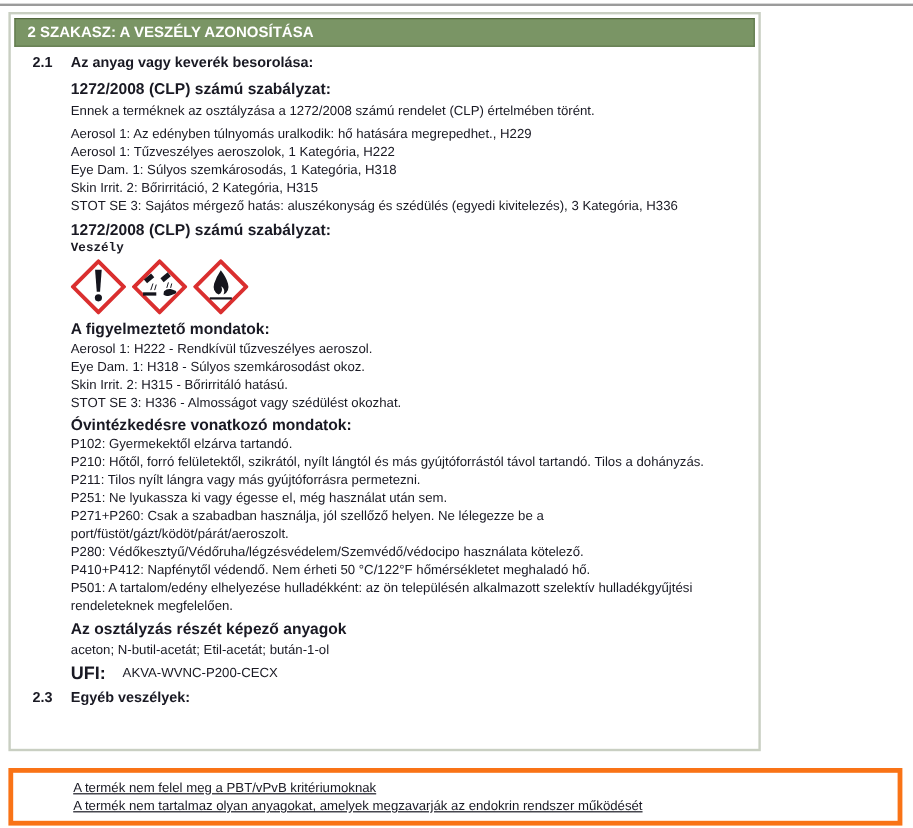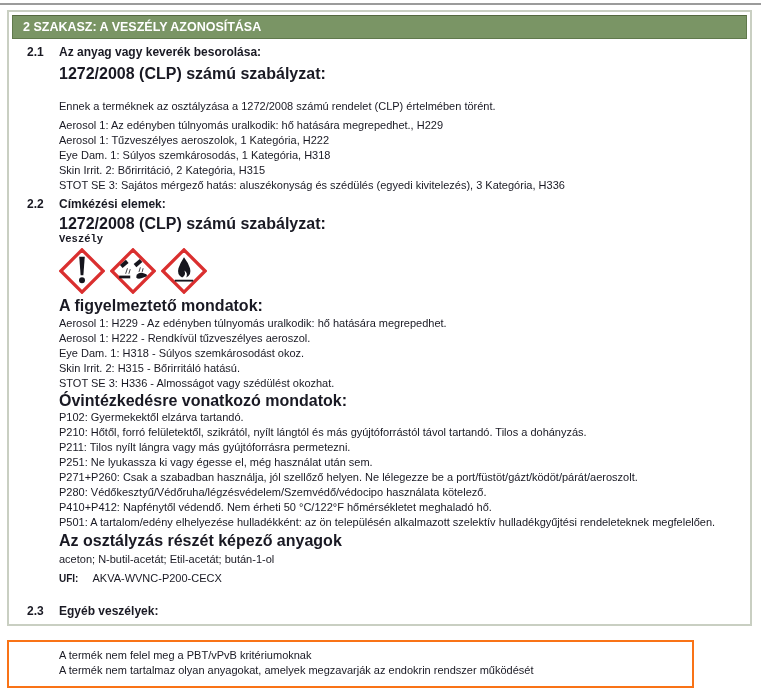--- a/index.html
+++ b/index.html
@@ -8,50 +8,51 @@
     font-family:"Liberation Sans", sans-serif;
     color:#191923;
     position:relative;
     font-size:11px;
   }
   .top-line {
     position:absolute; top:3px; left:0; width:761px; height:2px;
     background:#9b9b9b;
   }
   .main-box {
-    position:absolute; top:10px; left:7px; width:745px; height:616px;
+    position:absolute; top:10px; left:7px; width:627px; height:616px;
     border:2px solid #c9cfc2; background:#fff; overflow:hidden;
   }
   .section-header {
     margin:3px; height:24px;
     background:#7a9565; border:1px solid #60794c;
     border-top-color:#54683f;
     color:#ffffff; font-weight:bold; font-size:12.5px;
     line-height:22px; padding-left:10px;
   }
   .content { padding:0 14px 0 18px; }
   .row { display:flex; }
   .num { width:32px; flex:0 0 32px; font-weight:bold; font-size:12px; line-height:15px; }
   .sec-title { font-weight:bold; font-size:12px; line-height:15px; }
   .indent { margin-left:32px; }
-  .h-bold { font-weight:bold; font-size:16px; line-height:15px; }
+  .h-bold { font-weight:bold; font-size:13px; line-height:15px; }
   .line { line-height:15px; font-size:11px; }
   .list div { line-height:15px; font-size:11px; } .mt6 { margin-top:6px; }
-  .mt5 { margin-top:18px; } .mt4 { margin-top:4px; } .mt3 { margin-top:3px; }
+  .mt5 { margin-top:5px; } .mt4 { margin-top:4px; } .mt3 { margin-top:3px; }
   .mt2 { margin-top:2px; }
   .signal { font-weight:bold; font-size:10.5px; line-height:12px; margin-top:2px;font-family:Liberation Mono, monospace; }
   .picto-row { display:flex; gap:5px; margin-top:3px; height:46px; }
   .picto-row svg { width:46px; height:46px; display:block; }
   .ufi-row { display:flex; margin-top:4px; line-height:15px; }
-  .ufi-label { font-weight:bold; font-size:10px; }
+  .ufi-label { font-weight:bold; font-size:15px; }
   .ufi-value { margin-left:14px; font-size:11px; }
   .footer-box {
-    position:absolute; top:640px; left:7px; width:687px; height:48px;
-    border:2px solid #f97316; background:#fff;
+    position:absolute; top:640px; left:7px; width:745px; height:48px;
+    border:4px solid #f97316; background:#fff;
     padding:6px 10px 0 50px;
+    text-decoration:underline;
   }
   .footer-box div { line-height:15px; font-size:11px; }
 </style>
 </head>
 <body>
 
 <div class="top-line"></div>
 
 <div class="main-box">
   <div class="section-header">2 SZAKASZ: A VESZÉLY AZONOSÍTÁSA</div>
@@ -65,24 +66,20 @@
     <div class="indent h-bold mt6">1272/2008 (CLP) számú szabályzat:</div>
     <div class="indent line mt5">Ennek a terméknek az osztályzása a 1272/2008 számú rendelet (CLP) értelmében törént.</div>
     <div class="indent list mt4">
       <div>Aerosol 1: Az edényben túlnyomás uralkodik: hő hatására megrepedhet., H229</div>
       <div>Aerosol 1: Tűzveszélyes aeroszolok, 1 Kategória, H222</div>
       <div>Eye Dam. 1: Súlyos szemkárosodás, 1 Kategória, H318</div>
       <div>Skin Irrit. 2: Bőrirritáció, 2 Kategória, H315</div>
       <div>STOT SE 3: Sajátos mérgező hatás: aluszékonyság és szédülés (egyedi kivitelezés), 3 Kategória, H336</div>
     </div>
 
-    <div class="row mt4">
-      <div class="num">2.2</div>
-      <div class="sec-title">Címkézési elemek:</div>
-    </div>
     <div class="indent h-bold mt4">1272/2008 (CLP) számú szabályzat:</div>
     <div class="indent signal">Veszély</div>
 
     <div class="indent picto-row">
       <svg viewBox="0 0 100 100">
         <polygon points="50,4 96,50 50,96 4,50" fill="#ffffff" stroke="#da2f2f" stroke-width="7"></polygon>
         <path d="M44 19 L56 19 L53 59 L47 59 Z" fill="#15151d"></path>
         <circle cx="50" cy="70" r="6.5" fill="#15151d"></circle>
       </svg>
       <svg viewBox="0 0 100 100">
@@ -102,21 +99,20 @@
       </svg>
       <svg viewBox="0 0 100 100">
         <polygon points="50,4 96,50 50,96 4,50" fill="#ffffff" stroke="#da2f2f" stroke-width="7"></polygon>
         <path d="M50 20 Q60 33 63 44 Q67 58 55 64 Q59 55 51 49 Q55 60 46 64 Q34 58 38 44 Q42 32 50 20 Z" fill="#15151d"></path>
         <rect x="30" y="69" width="40" height="4" fill="#15151d"></rect>
       </svg>
     </div>
 
     <div class="indent h-bold mt4">A figyelmeztető mondatok:</div>
     <div class="indent list mt3">
-      <div>Aerosol 1: H229 - Az edényben túlnyomás uralkodik: hő hatására megrepedhet.</div>
       <div>Aerosol 1: H222 - Rendkívül tűzveszélyes aeroszol.</div>
       <div>Eye Dam. 1: H318 - Súlyos szemkárosodást okoz.</div>
       <div>Skin Irrit. 2: H315 - Bőrirritáló hatású.</div>
       <div>STOT SE 3: H336 - Almosságot vagy szédülést okozhat.</div>
     </div>
 
     <div class="indent h-bold mt2">Óvintézkedésre vonatkozó mondatok:</div>
     <div class="indent list mt2">
       <div>P102: Gyermekektől elzárva tartandó.</div>
       <div>P210: Hőtől, forró felületektől, szikrától, nyílt lángtól és más gyújtóforrástól távol tartandó. Tilos a dohányzás.</div>

